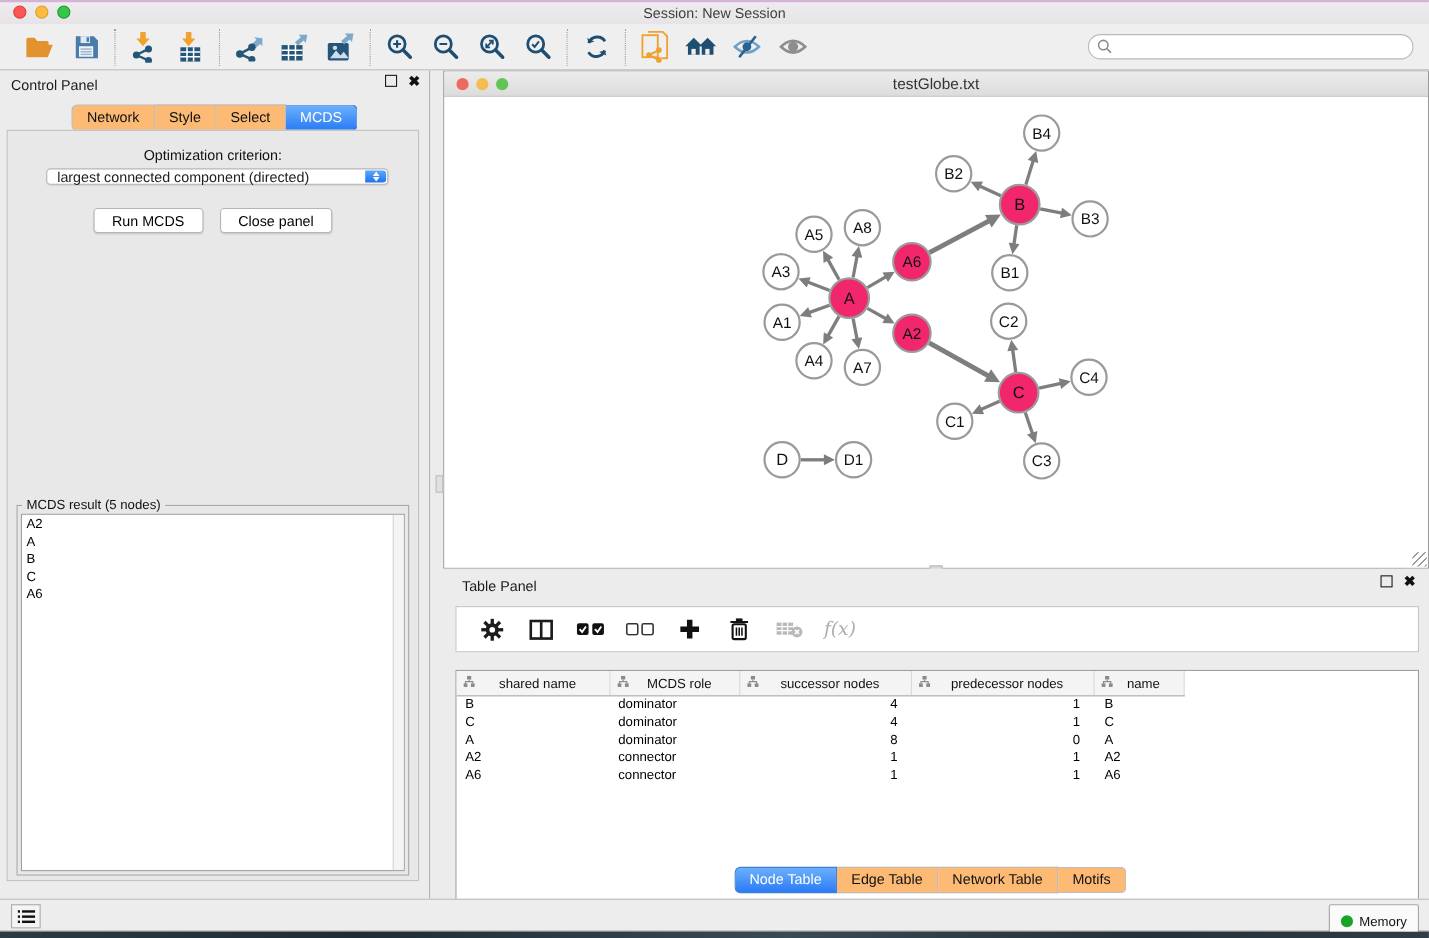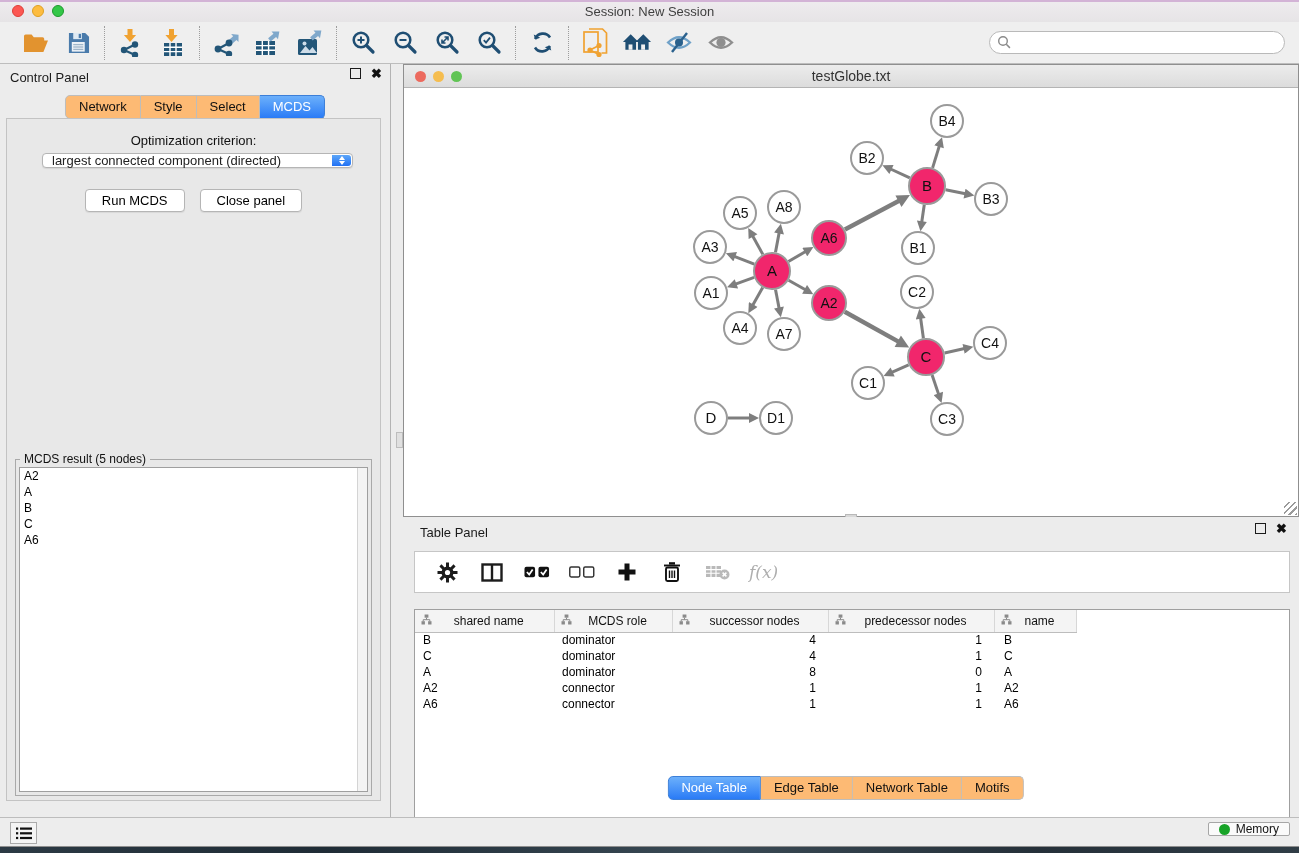--- a/index.html
+++ b/index.html
@@ -136,32 +136,32 @@
   .ntable th {
     background:#f4f4f4; border-bottom:1px solid #bdbdbd; border-right:1px solid #d7d7d7;
     height:22px; font-size:12px; font-weight:normal; color:#111; padding:0;
   }
   .th-inner { display:flex; align-items:center; }
   .th-inner svg { margin-left:6px; }
   .th-label { flex:1; text-align:center; padding-right:8px;}
   .ntable td { font-size:12px; height:16px; padding:0 12px 0 8px; color:#000; white-space:nowrap;}
   .ntable td.num { text-align:right; }
   .ntable td.namecol { padding-left:10px; }
-  .tp-tabs { position:absolute; top:259px; left:50%; transform:translateX(-50%);justify-content:center; }
+  .tp-tabs { position:absolute; top:271px; left:50%; transform:translateX(-50%);justify-content:center; }
   
   .statusbar {
     position:absolute; left:0; right:0; top:817px; height:30px;
     background:#ededed; border-top:1px solid #bdbdbd; border-bottom:1px solid #8e8e8e;
   }
   .list-btn {
     position:absolute; left:10px; top:4px; width:27px; height:22px;
     background:#f4f4f4; border:1px solid #aaa; display:flex; align-items:center; justify-content:center;
   }
   .memory-btn {
-    position:absolute; right:9px; top:4px; height:14px;
+    position:absolute; right:9px; top:4px; height:31px;
     background:#fafafa; border:1px solid #a6a6a6; border-radius:2px;
     display:flex; align-items:center; gap:6px; padding:0 10px; font-size:12px; color:#111;
   }
   .mem-dot { width:11px; height:11px; border-radius:50%; background:#17a327; }
   .desktop-strip {
     position:absolute; left:0; right:0; bottom:0; height:6px;
     background:linear-gradient(90deg,#2c3a44,#1f2c36 25%,#3a4a55 55%,#253039 80%,#303d46);
   }
 </style>
 </head>

